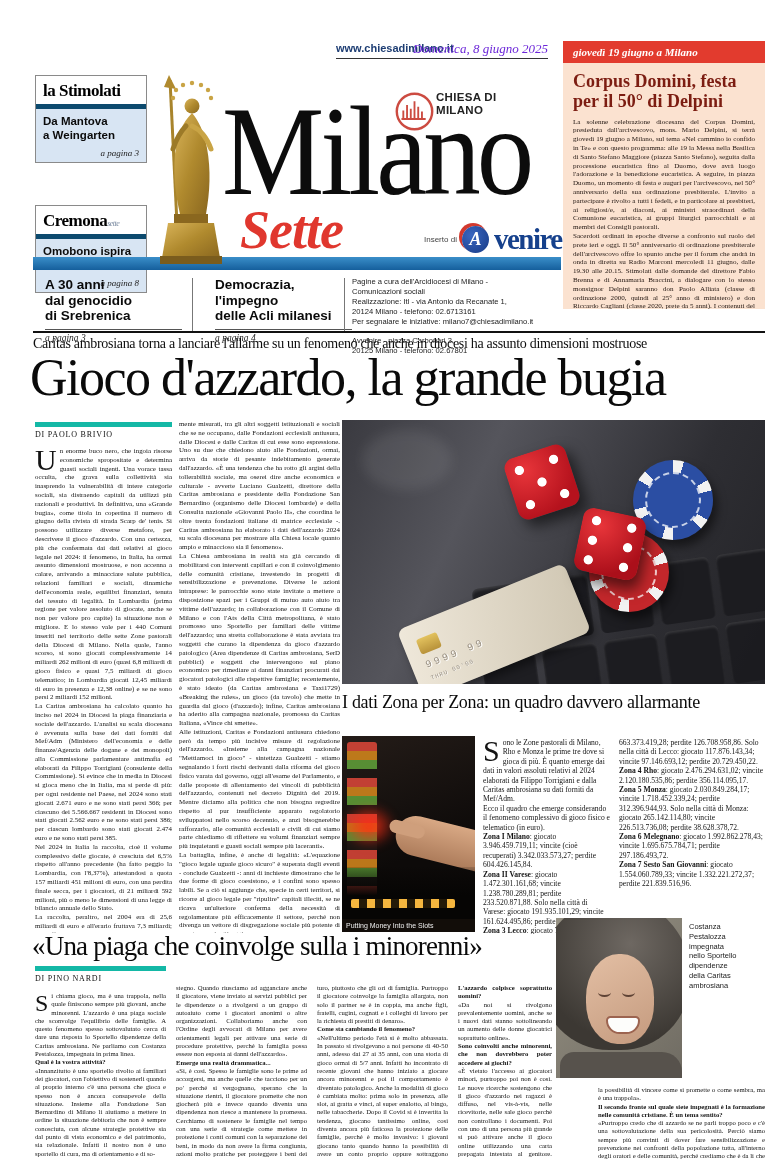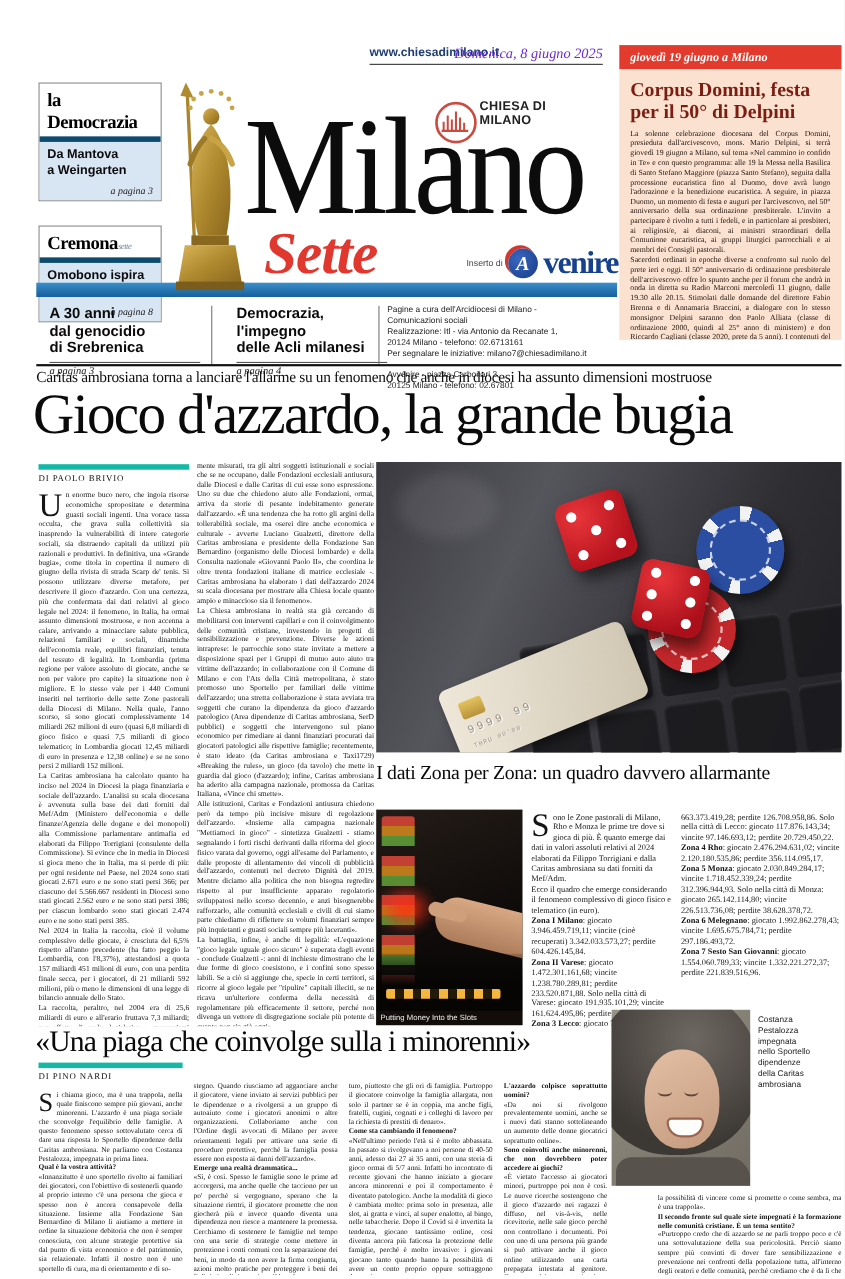--- a/index.html
+++ b/index.html
@@ -134,21 +134,21 @@
 </head>
 <body>
 
 <div id="page">
 
   <a class="abs site-url" href="#">www.chiesadimilano.it</a>
   <div class="abs issue-date">Domenica, 8 giugno 2025</div>
   <div class="abs url-rule"></div>
 
   <div class="abs side-box" style="top:75px;">
-    <div class="mast">la Democrazia</div>
+    <div class="mast">la Stimolati</div>
     <div class="body">
       <div class="btitle">Da Mantova
 a Weingarten</div>
       <div class="bpage">a pagina 3</div>
     </div>
   </div>
   <div class="abs side-box" style="top:205px;">
     <div class="mast"><span>Cremona</span><span class="sfx">sette</span></div>
     <div class="body">
       <div class="btitle">Omobono ispira

